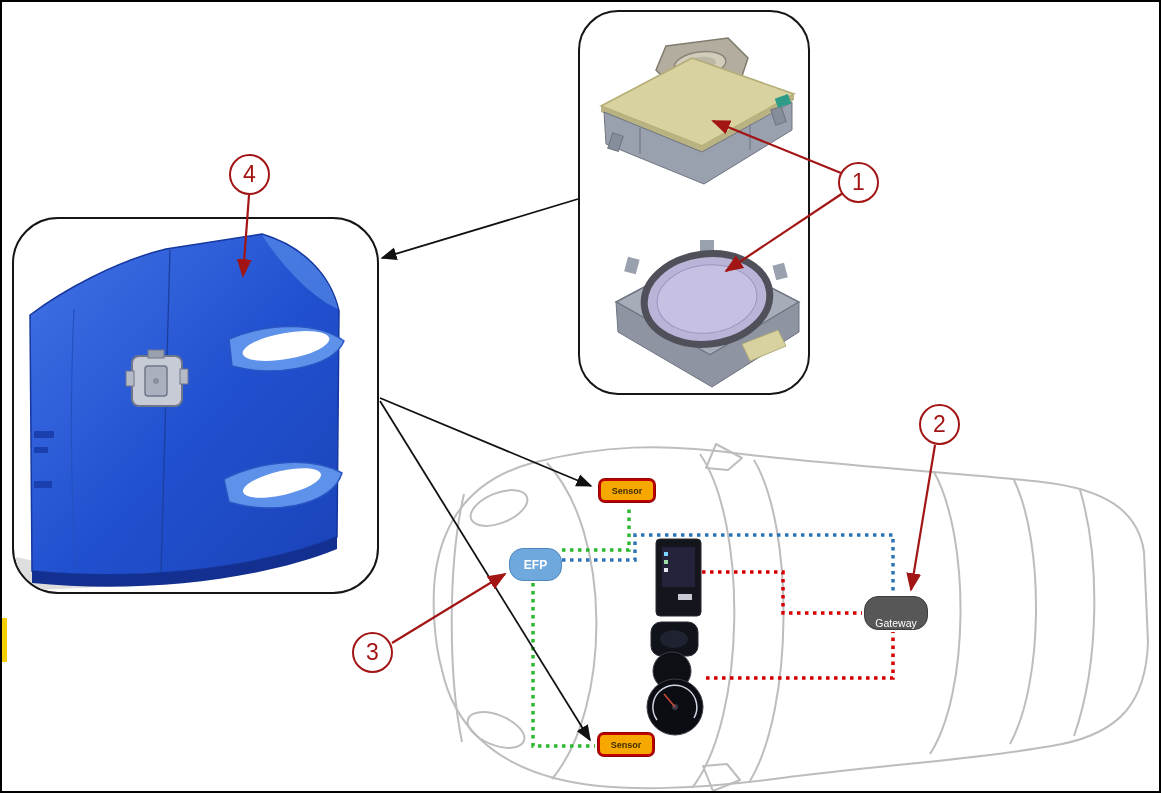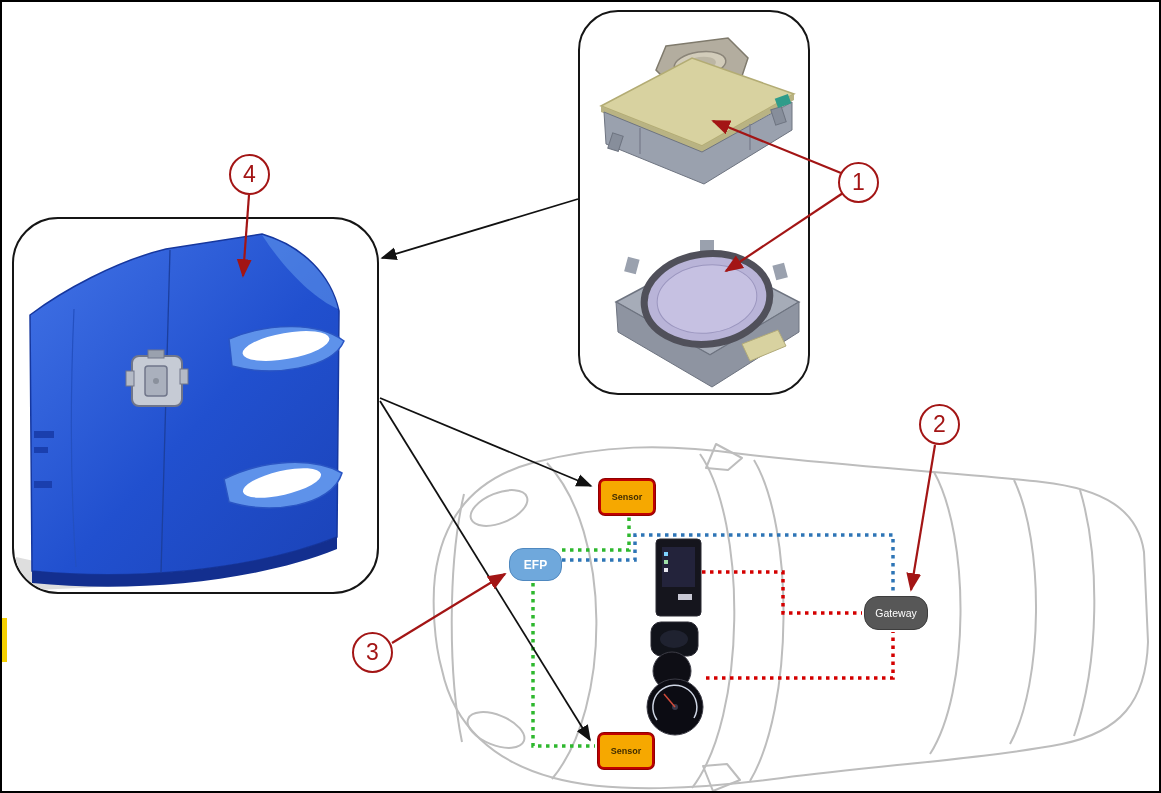--- a/index.html
+++ b/index.html
@@ -23,32 +23,32 @@
   .badge-1{left:836px;top:160px;}
   .badge-2{left:917px;top:402px;}
   .badge-3{left:350px;top:630px;}
   .badge-4{left:227px;top:152px;}
   .node{
     position:absolute;box-sizing:border-box;display:flex;align-items:center;justify-content:center;
     z-index:5;
     border-radius:14px;
   }
   .sensor-box{
-    width:56px;height:36px;background:#f6a800;border:2px solid #c00000;border-radius:6px;
+    width:56px;height:23px;background:#f6a800;border:2px solid #c00000;border-radius:6px;
     box-shadow:0 0 0 1px #8f0000;color:#402d00;font-size:9px;font-weight:bold;
   }
   .sensor-front{left:597px;top:477px;}
   .sensor-rear{left:596px;top:731px;}
   .efp-box{
     left:507px;top:546px;width:53px;height:33px;background:#6fa8dc;border:1px solid #4f88bf;
     color:#fff;font-size:12px;font-weight:bold;
   }
   .gateway-box{
     left:862px;top:594px;width:64px;height:34px;background:#575757;border:1px solid #3d3d3d;
-    color:#fff;font-size:10.5px;
+    color:#fff;font-size:10.5px;align-items:flex-end;
   }
   .yellow-strip{position:absolute;left:0;top:616px;width:5px;height:44px;background:#f5d000;z-index:2;}
 </style>
 </head>
 <body>
 
 <div class="stage">
 
   <div class="yellow-strip"></div>
 

